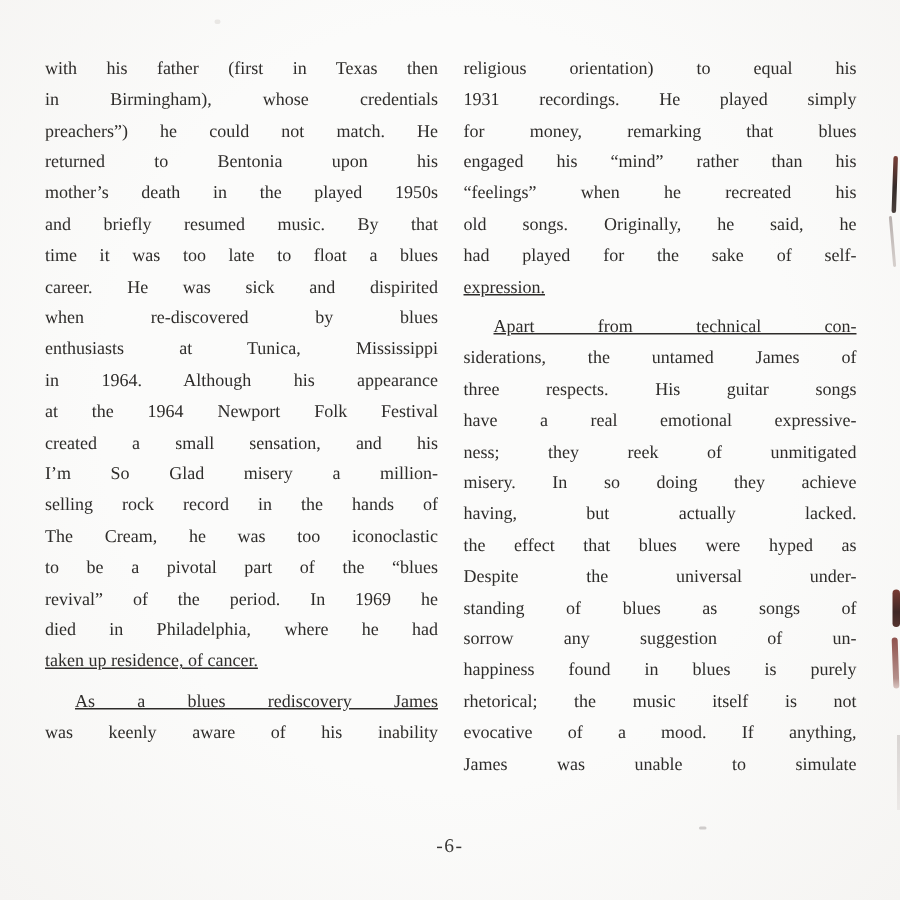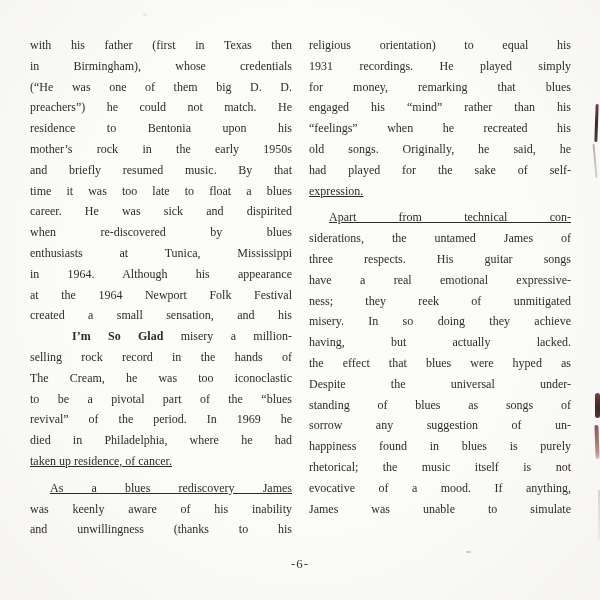--- a/index.html
+++ b/index.html
@@ -19,21 +19,21 @@
   }
   #col-left  { left: 30px; }
   #col-right { left: 309px; }
   .line {
     text-align: justify;
     text-align-last: justify;
     text-justify: inter-word;
   }
   .para-start { text-indent: 20px; margin-top: 6px; text-decoration: underline; }
   .para-end   { text-align-last: left; text-decoration: underline; }
-  .bold { font-weight: bold; margin-left: 42px; }
+  .bold { font-weight: normal; }
   .page-number {
     position: absolute; left: 30px; top: 556px; width: 540px;
     text-align: center; font-size: 13px; color: #3a3836; letter-spacing: 1px;
   }
   
   .edge-mark { position: absolute; pointer-events: none; }
   #edge-mark-dark-stroke {
     right: 2px; top: 104px; width: 3px; height: 38px; border-radius: 2px;
     background: linear-gradient(#7a4038, #332a28 55%, #4a403c);
     transform: rotate(2deg);
@@ -60,42 +60,40 @@
   #speck-top    { left: 143px; top: 13px;  width: 4px; height: 3px; background: #e9e7e4; border-radius: 2px; }
 </style>
 </head>
 <body>
 
 <div class="scan-page">
 
   <div class="column" id="col-left">
       <div class="line"><span>with his father (first in Texas then</span></div>
       <div class="line"><span>in Birmingham), whose credentials</span></div>
-      <div class="line"><span>(“He was one of them big D. D.</span></div>
       <div class="line"><span>preachers”) he could not match. He</span></div>
-      <div class="line"><span>residence to Bentonia upon his</span></div>
-      <div class="line"><span>mother’s rock in the early 1950s</span></div>
+      <div class="line"><span>returned to Bentonia upon his</span></div>
+      <div class="line"><span>mother’s death in the played 1950s</span></div>
       <div class="line"><span>and briefly resumed music. By that</span></div>
       <div class="line"><span>time it was too late to float a blues</span></div>
       <div class="line"><span>career. He was sick and dispirited</span></div>
       <div class="line"><span>when re-discovered by blues</span></div>
       <div class="line"><span>enthusiasts at Tunica, Mississippi</span></div>
       <div class="line"><span>in 1964. Although his appearance</span></div>
       <div class="line"><span>at the 1964 Newport Folk Festival</span></div>
       <div class="line"><span>created a small sensation, and his</span></div>
       <div class="line"><span class="bold">I’m So Glad</span><span> misery a million-</span></div>
       <div class="line"><span>selling rock record in the hands of</span></div>
       <div class="line"><span>The Cream, he was too iconoclastic</span></div>
       <div class="line"><span>to be a pivotal part of the “blues</span></div>
       <div class="line"><span>revival” of the period. In 1969 he</span></div>
       <div class="line"><span>died in Philadelphia, where he had</span></div>
       <div class="line para-end"><span>taken up residence, of cancer.</span></div>
       <div class="line para-start"><span>As a blues rediscovery James</span></div>
       <div class="line"><span>was keenly aware of his inability</span></div>
-      <div class="line"><span>and unwillingness (thanks to his</span></div>
     </div>
 
   <div class="column" id="col-right">
       <div class="line"><span>religious orientation) to equal his</span></div>
       <div class="line"><span>1931 recordings. He played simply</span></div>
       <div class="line"><span>for money, remarking that blues</span></div>
       <div class="line"><span>engaged his “mind” rather than his</span></div>
       <div class="line"><span>“feelings” when he recreated his</span></div>
       <div class="line"><span>old songs. Originally, he said, he</span></div>
       <div class="line"><span>had played for the sake of self-</span></div>

